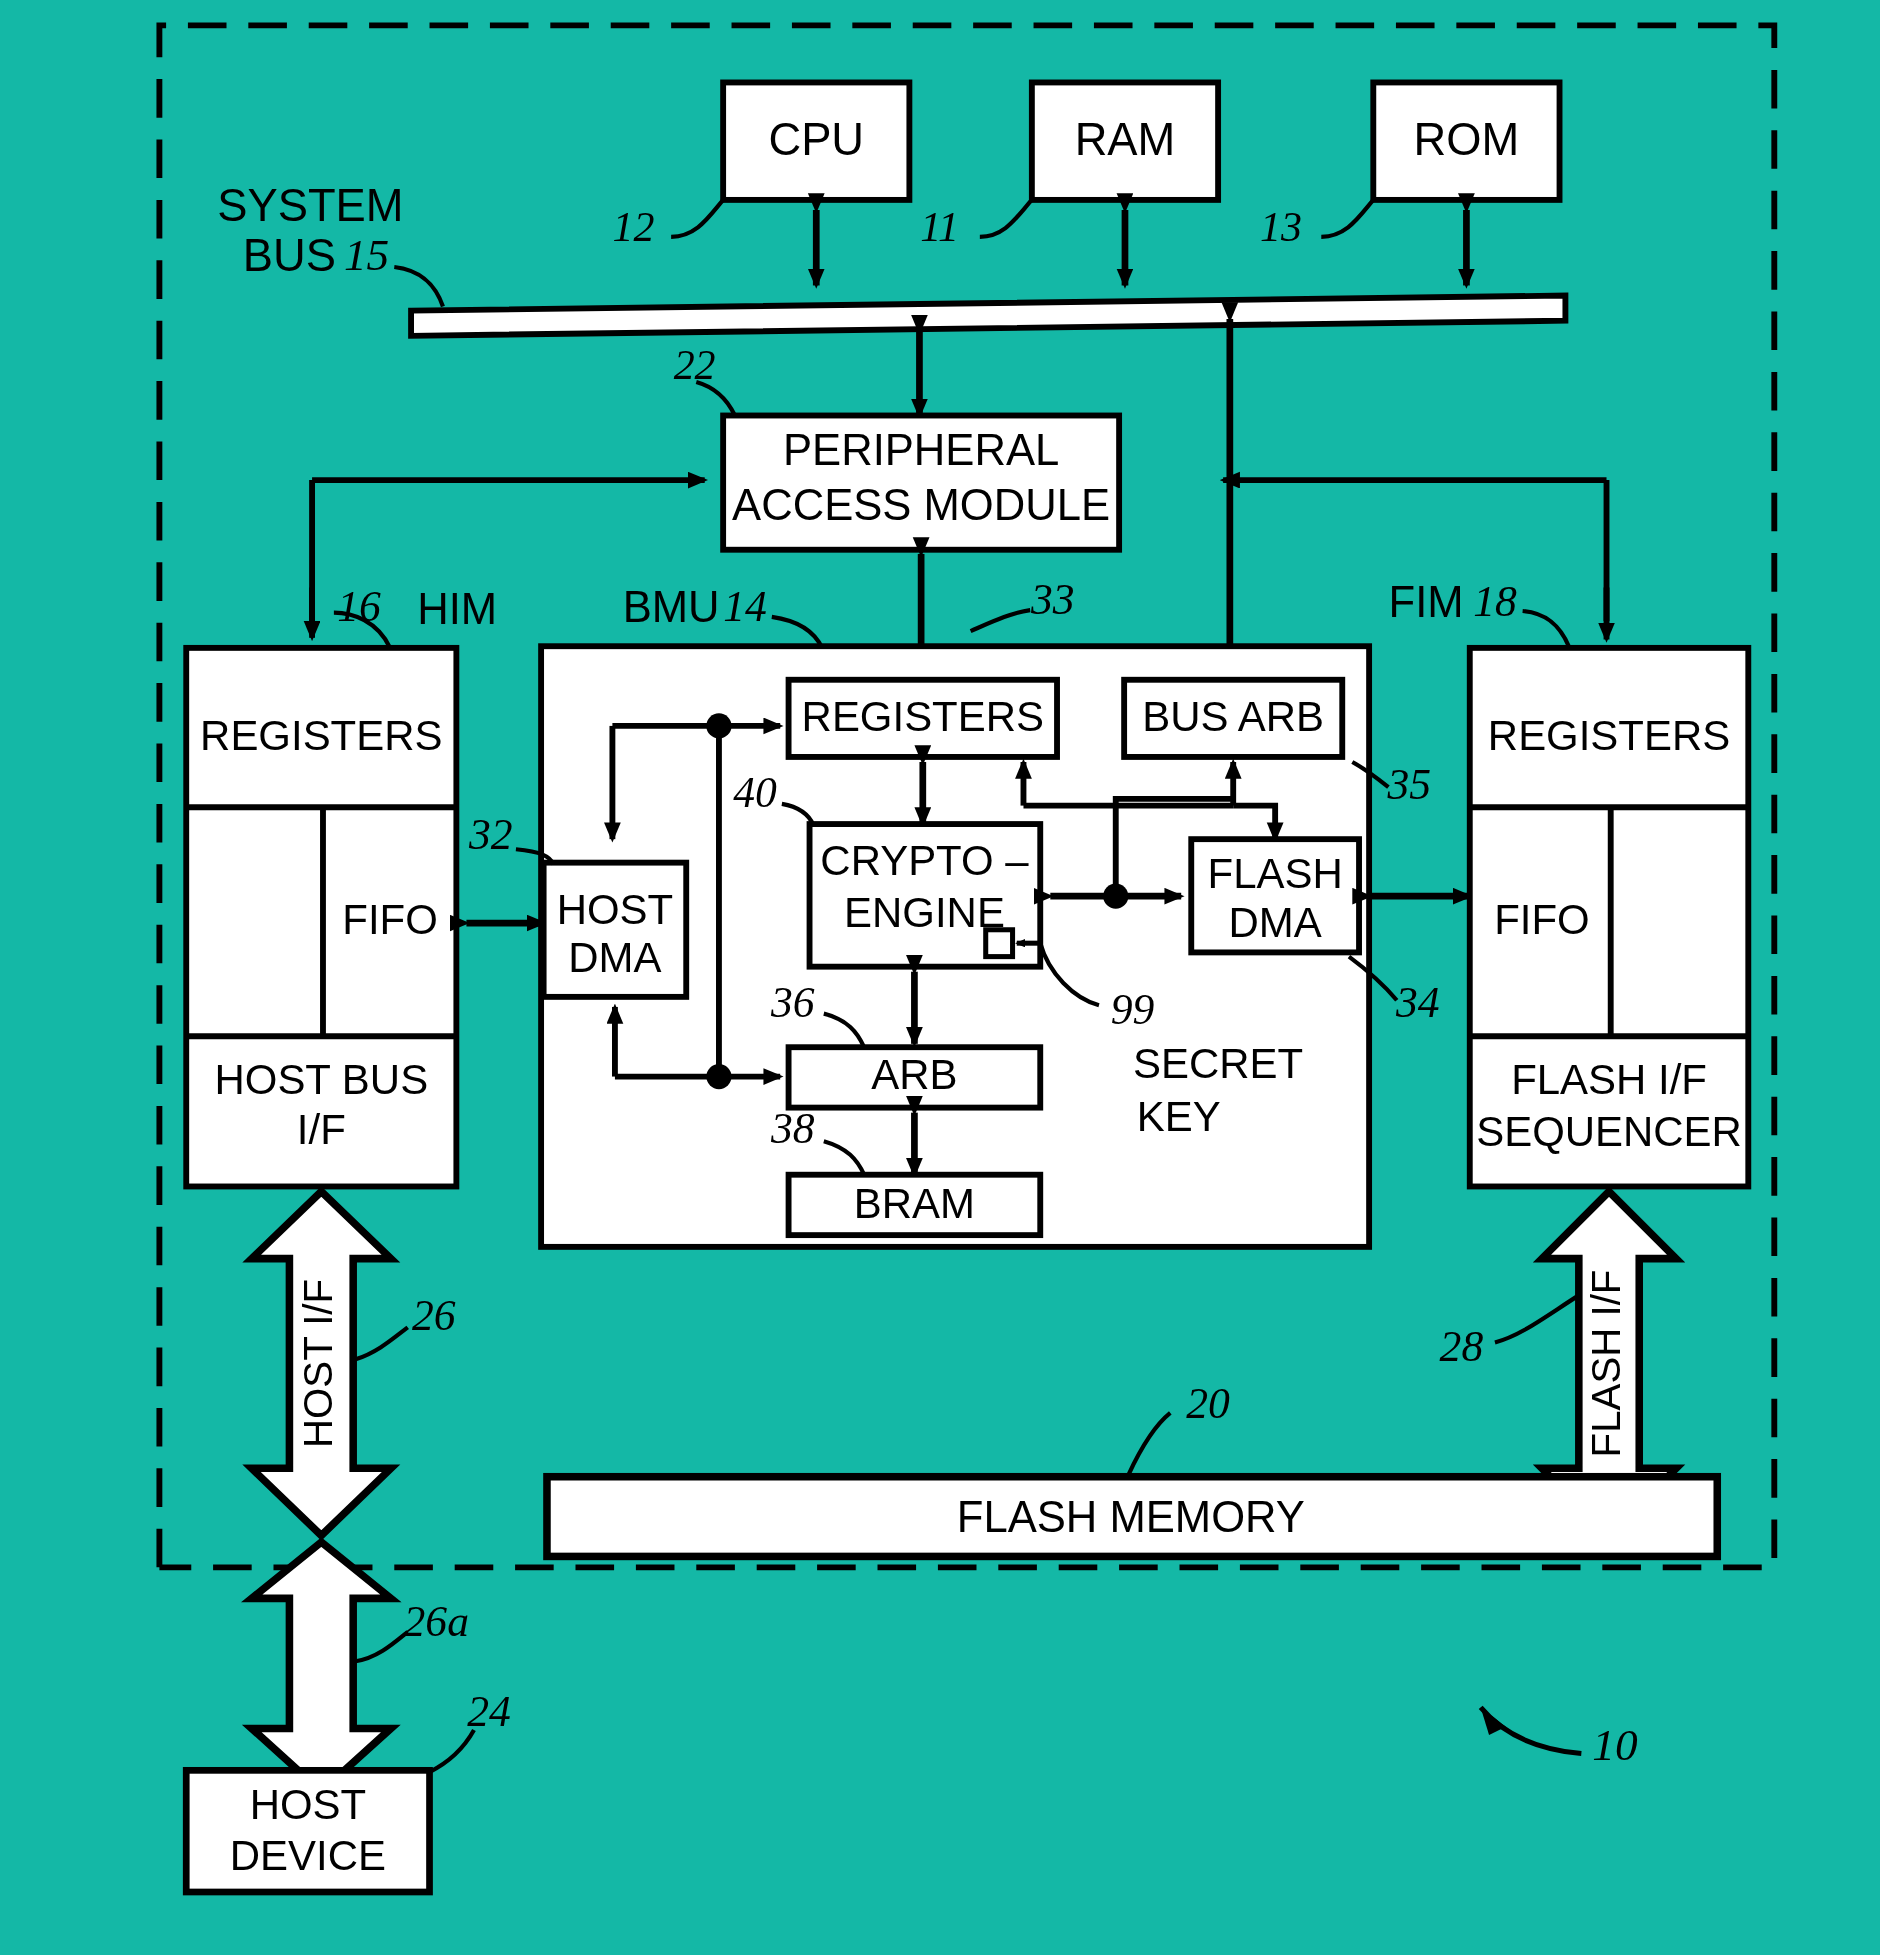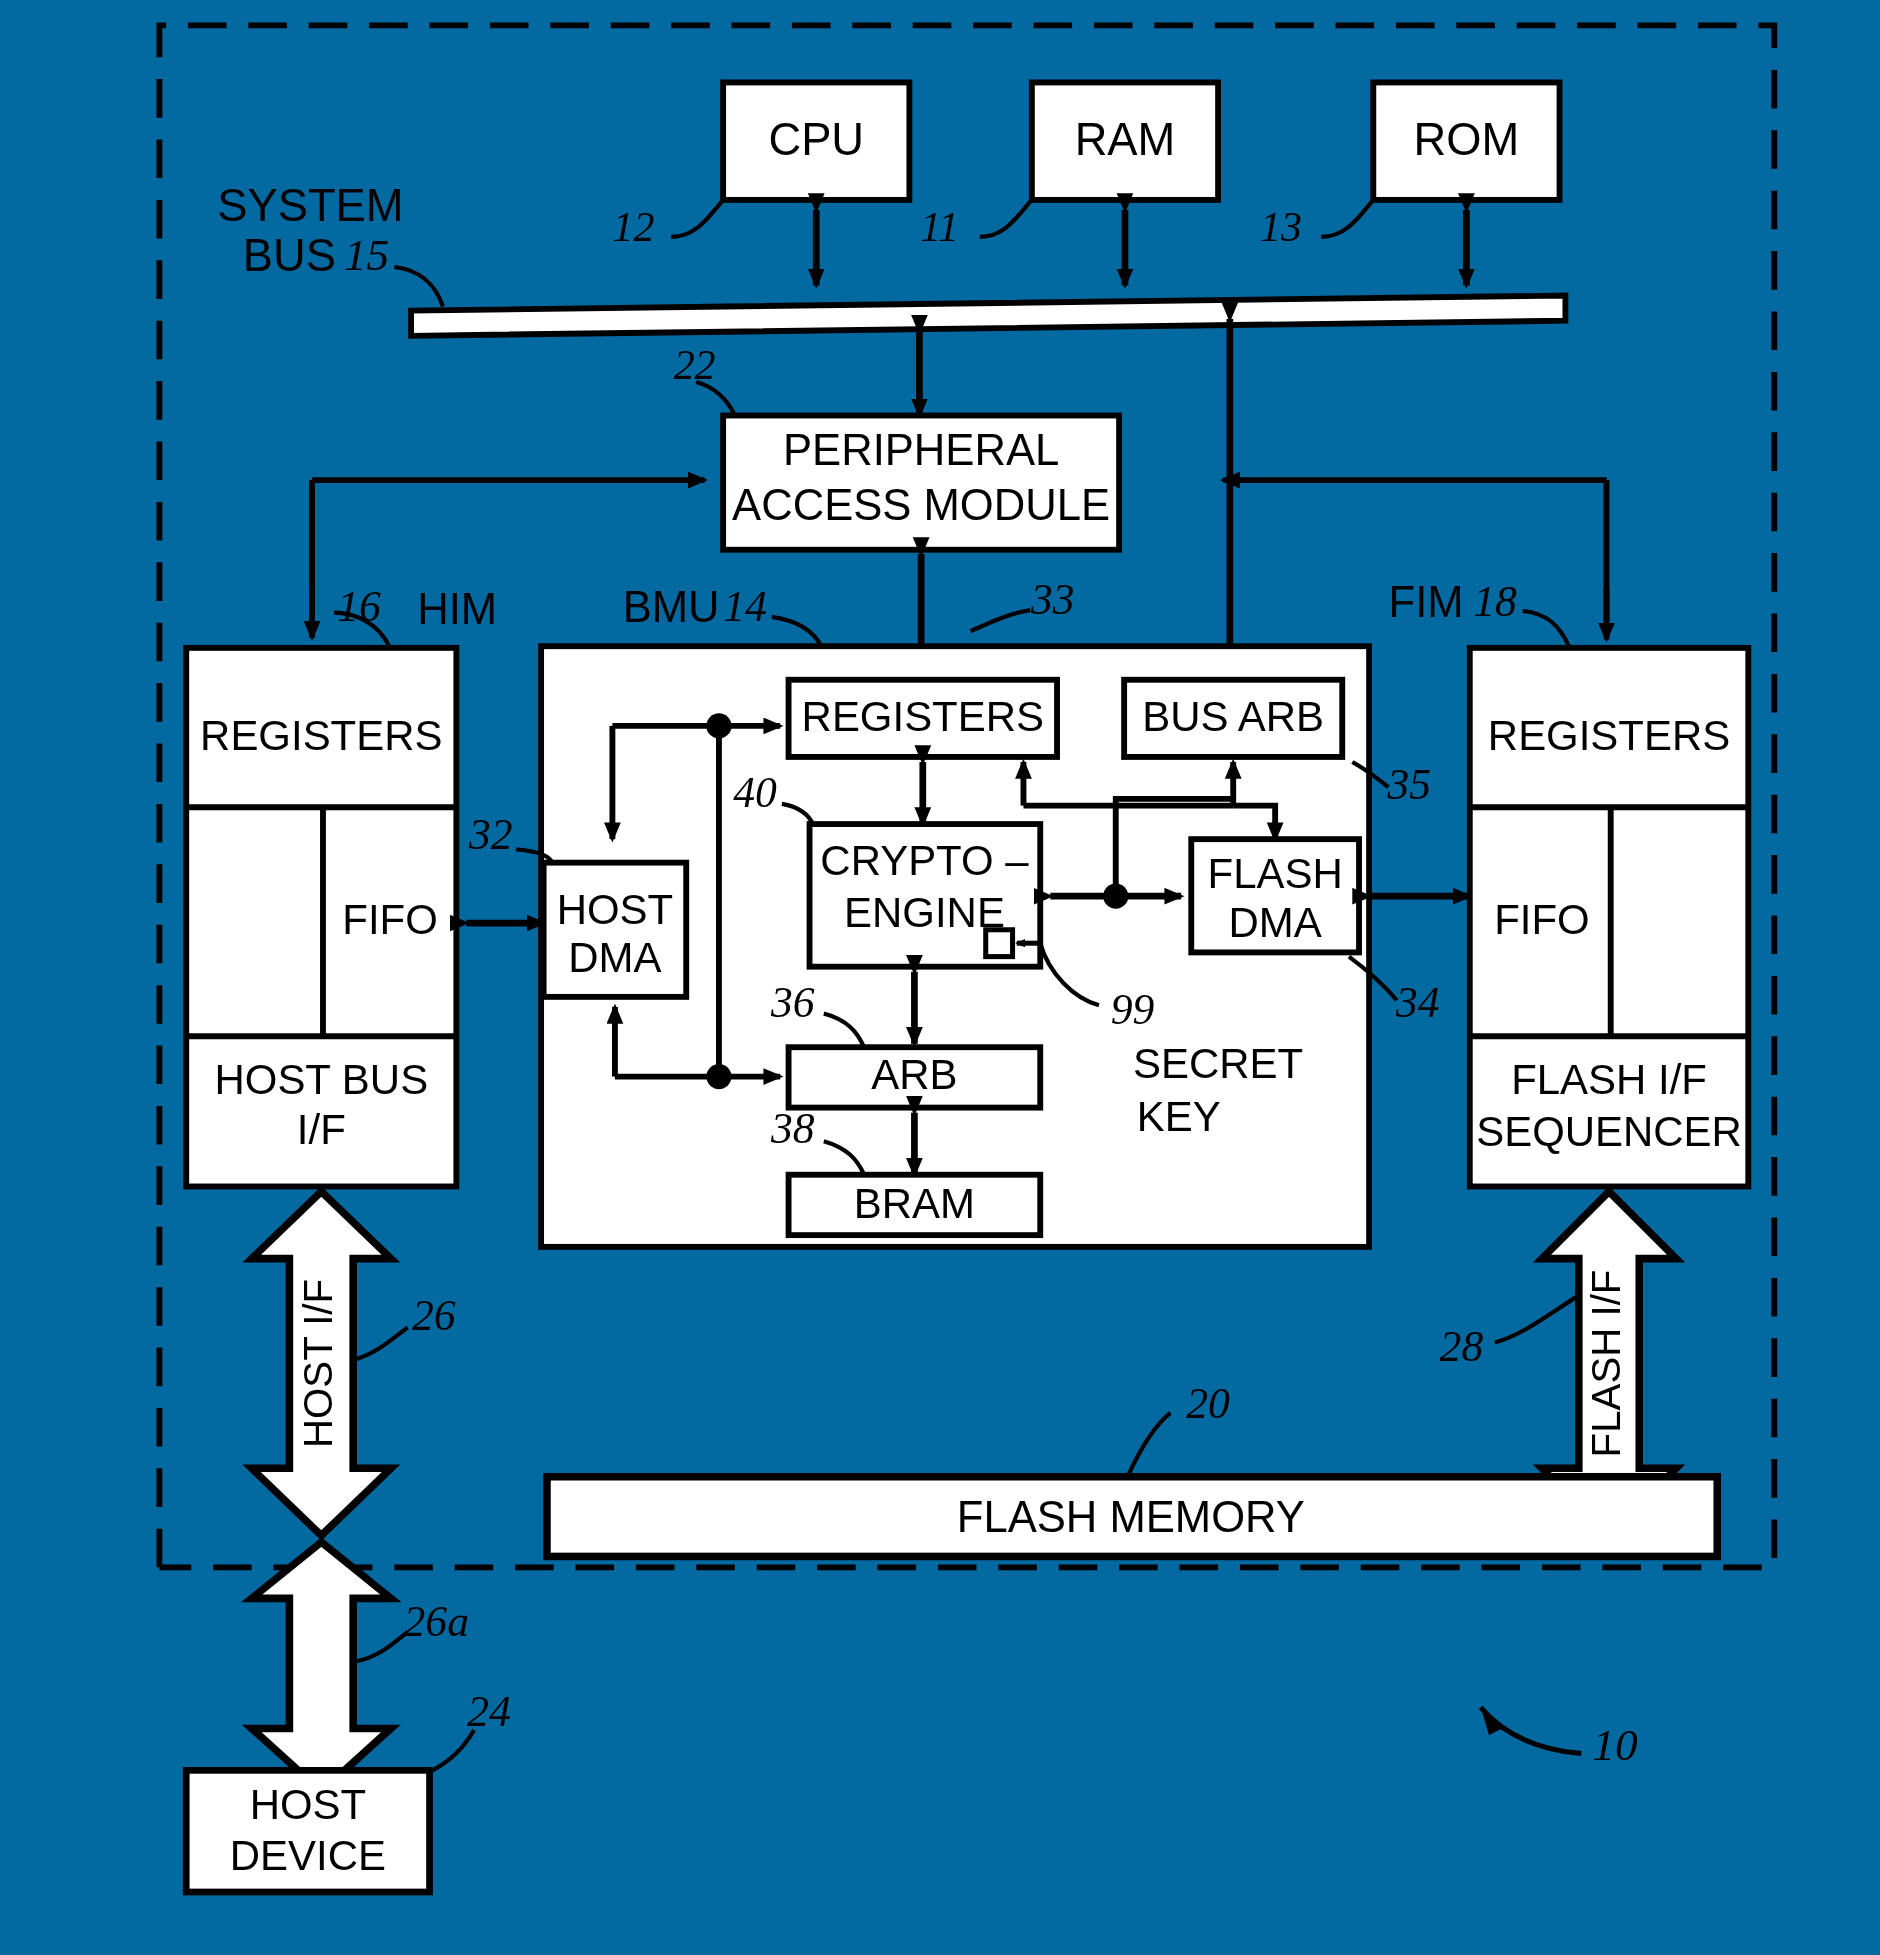--- a/index.html
+++ b/index.html
@@ -4,21 +4,21 @@
 <style>
   html, body {
     margin: 0;
     padding: 0;
     background: #ffffff;
   }
   #stage {
     position: relative;
     width: 1880px;
     height: 1956px;
-    background: #0369a1;
+    background: #14b8a6;
     font-family: "Liberation Sans", sans-serif;
     color: #000000;
     overflow: hidden;
   }
   svg#diagram {
     position: absolute;
     left: 0; top: 0;
     width: 1880px;
     height: 1956px;
   }

